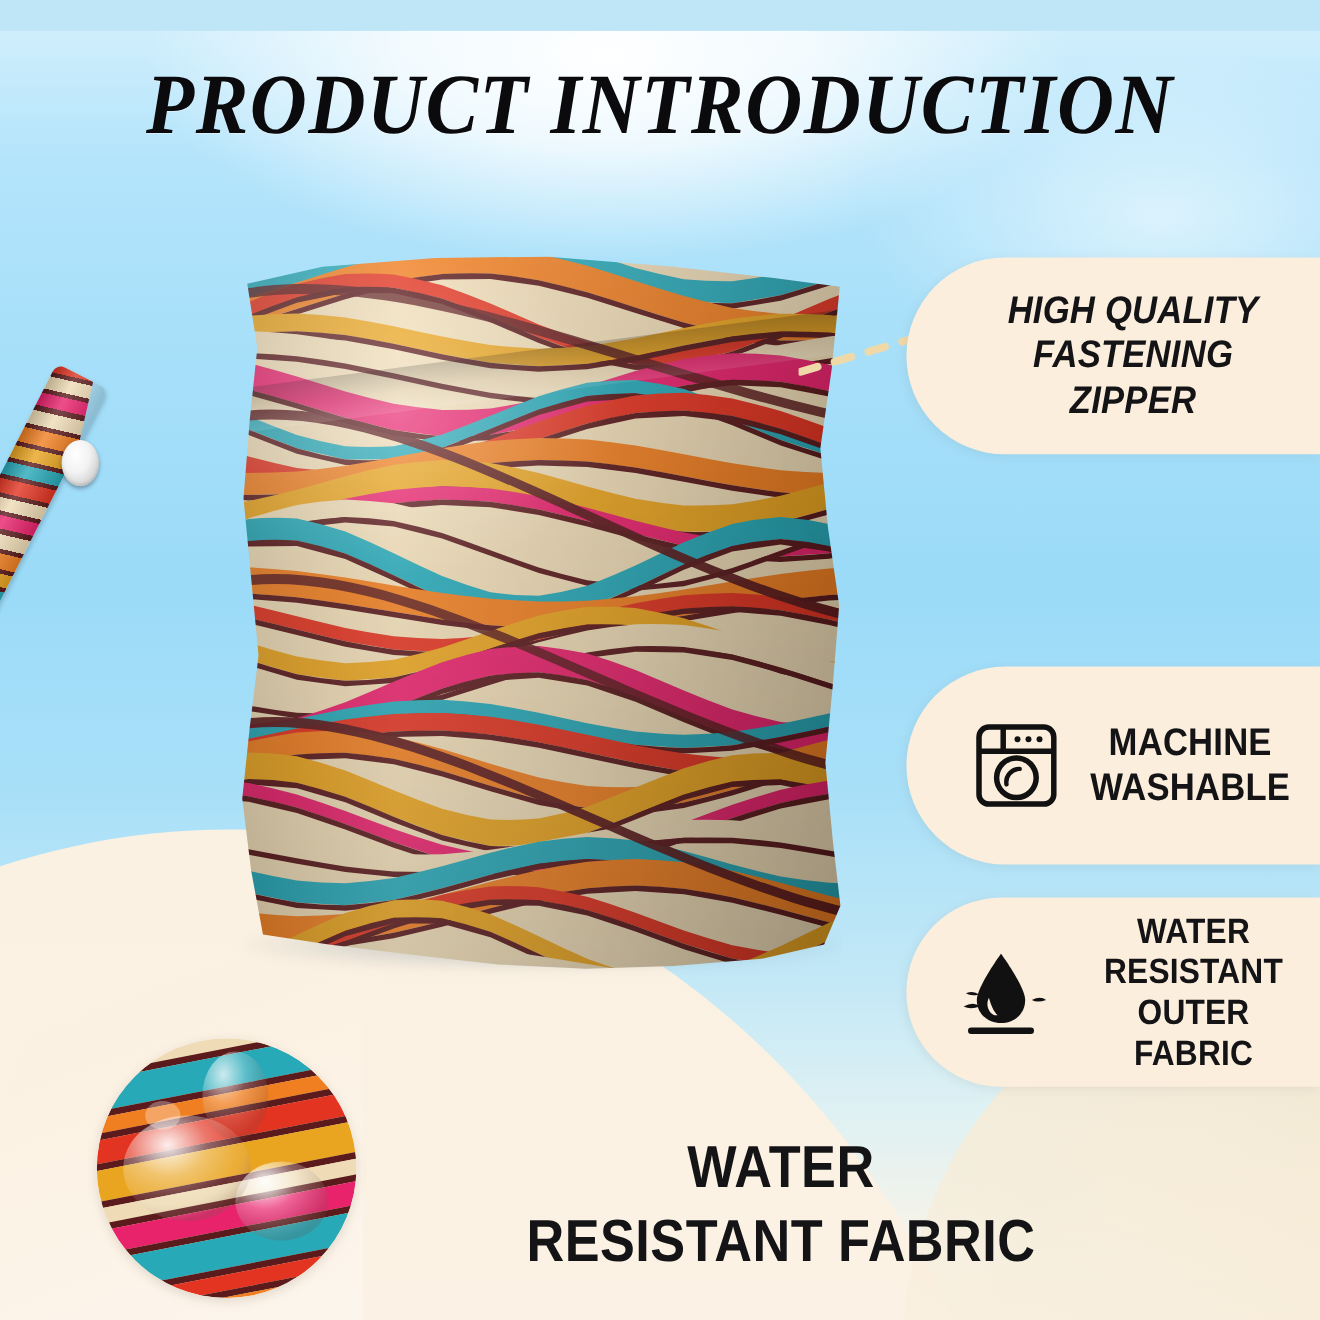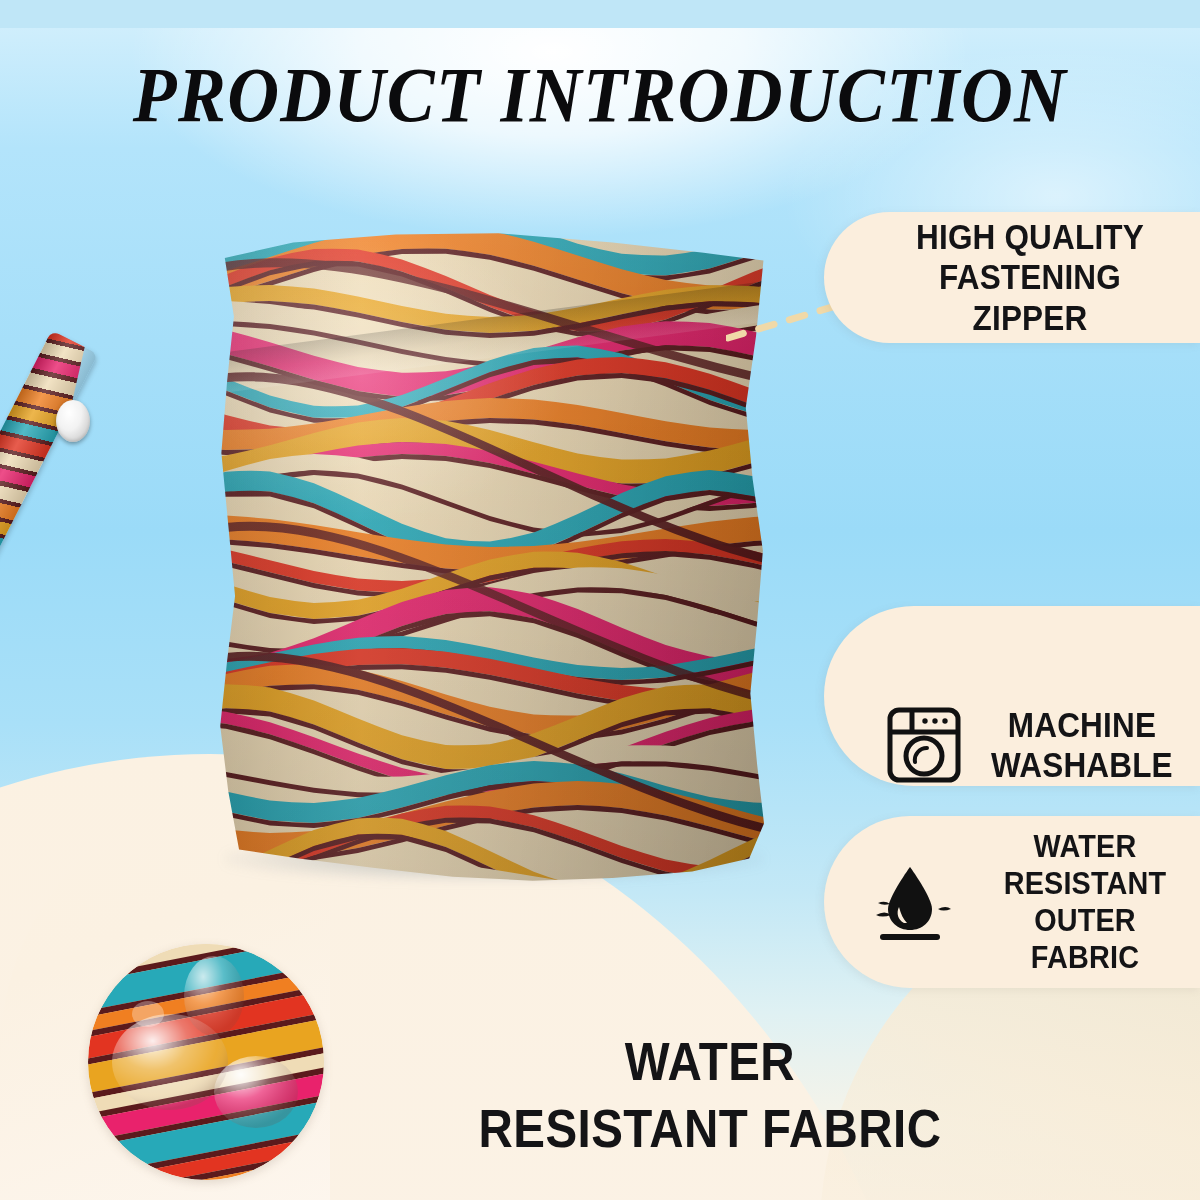--- a/index.html
+++ b/index.html
@@ -197,27 +197,27 @@
     box-shadow:-2px 2px 9px rgba(120,110,95,.10);
   }
   .pill-text {
     text-align:center;
     color:#141416;
     font-weight:600;
     line-height:1.16;
     letter-spacing:.2px;
     transform:scaleX(0.9);
   }
-  #pill-zipper   { top:184px; height:131px; width:376px; }
+  #pill-zipper   { top:206px; height:179px; width:376px;font-style:italic; }
   #pill-zipper .pill-text { font-size:35px; padding-left:40px; }
 
   #pill-snap     { top:382px; height:160px; width:376px; }
   #pill-snap .pill-text { font-size:43px; padding-left:40px; }
 
-  #pill-wash     { top:578px; height:180px; width:376px;align-items:flex-end; }
+  #pill-wash     { top:578px; height:180px; width:376px; }
   #pill-water    { top:788px; height:172px; width:376px; }
 
   .pill-inner {
     display:flex;
     align-items:center;
     gap:18px;
     padding-left:44px;
   }
   .pill-inner .pill-text { text-align:center; }
   #pill-wash .pill-text  { font-size:35px; }

